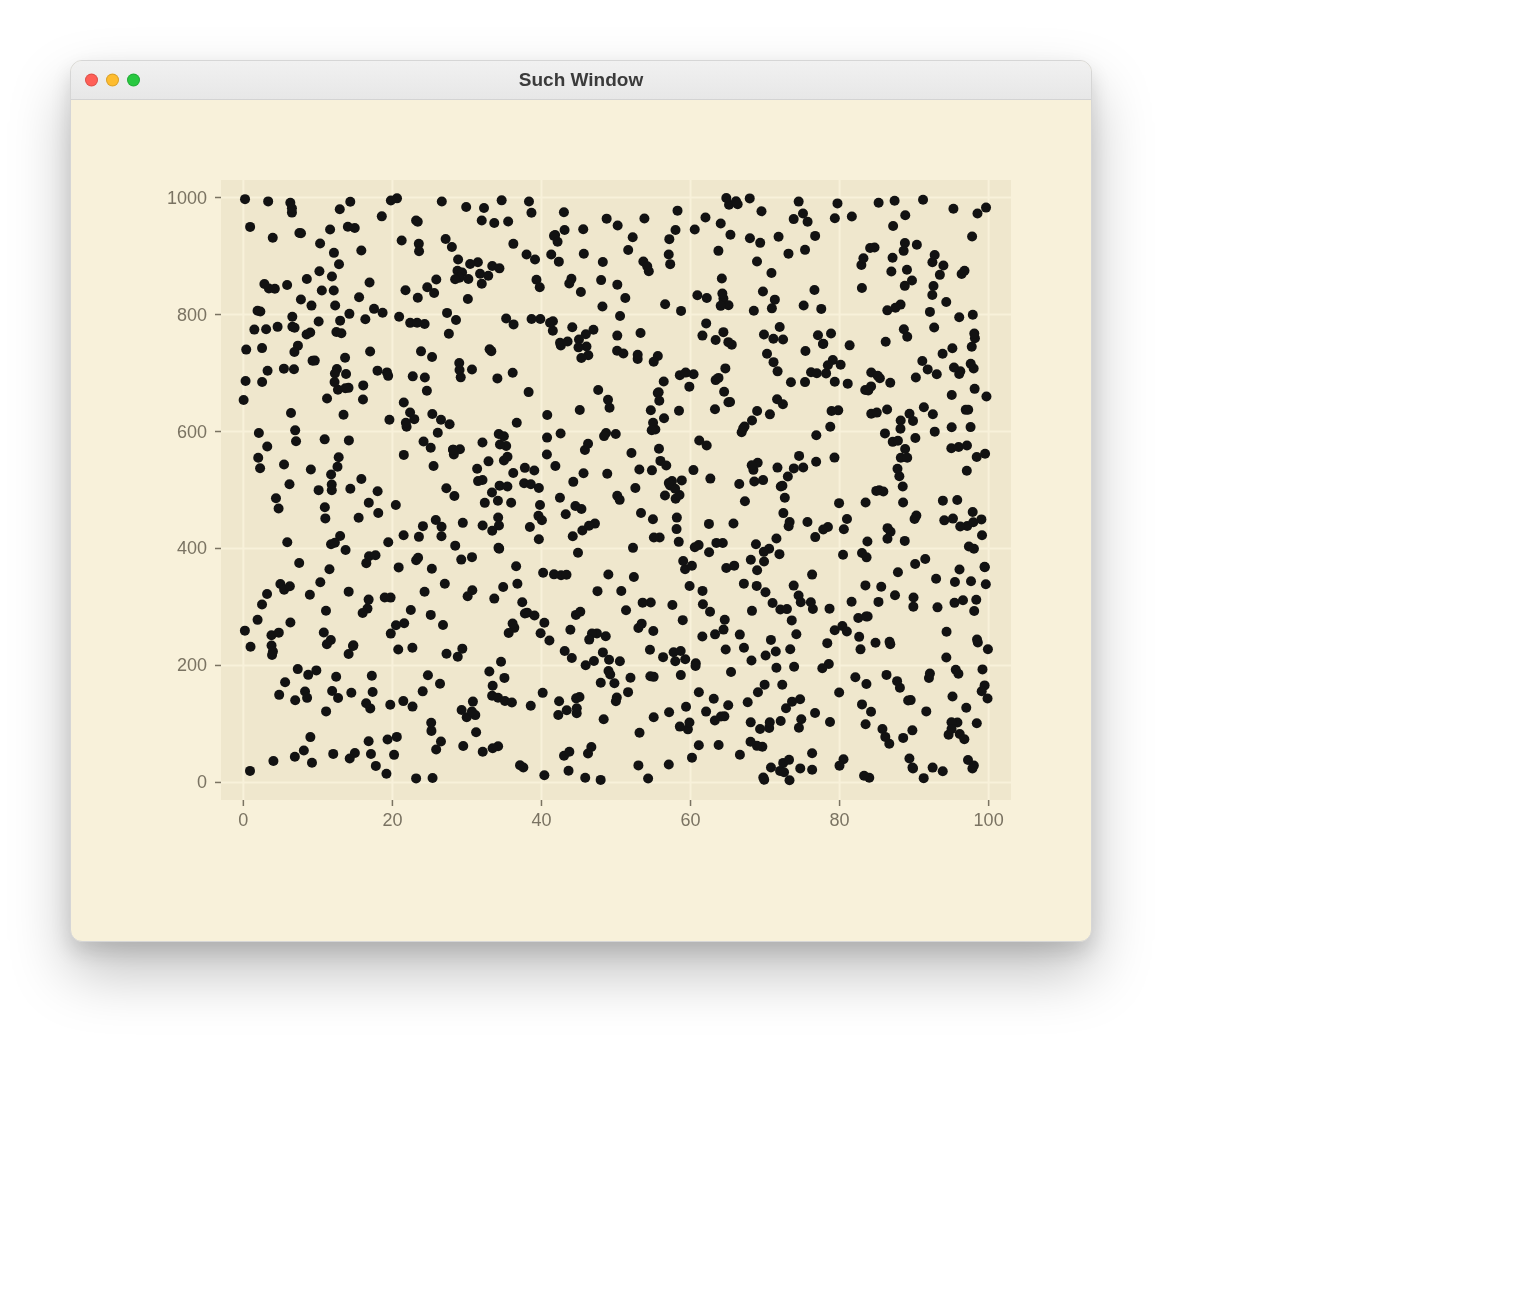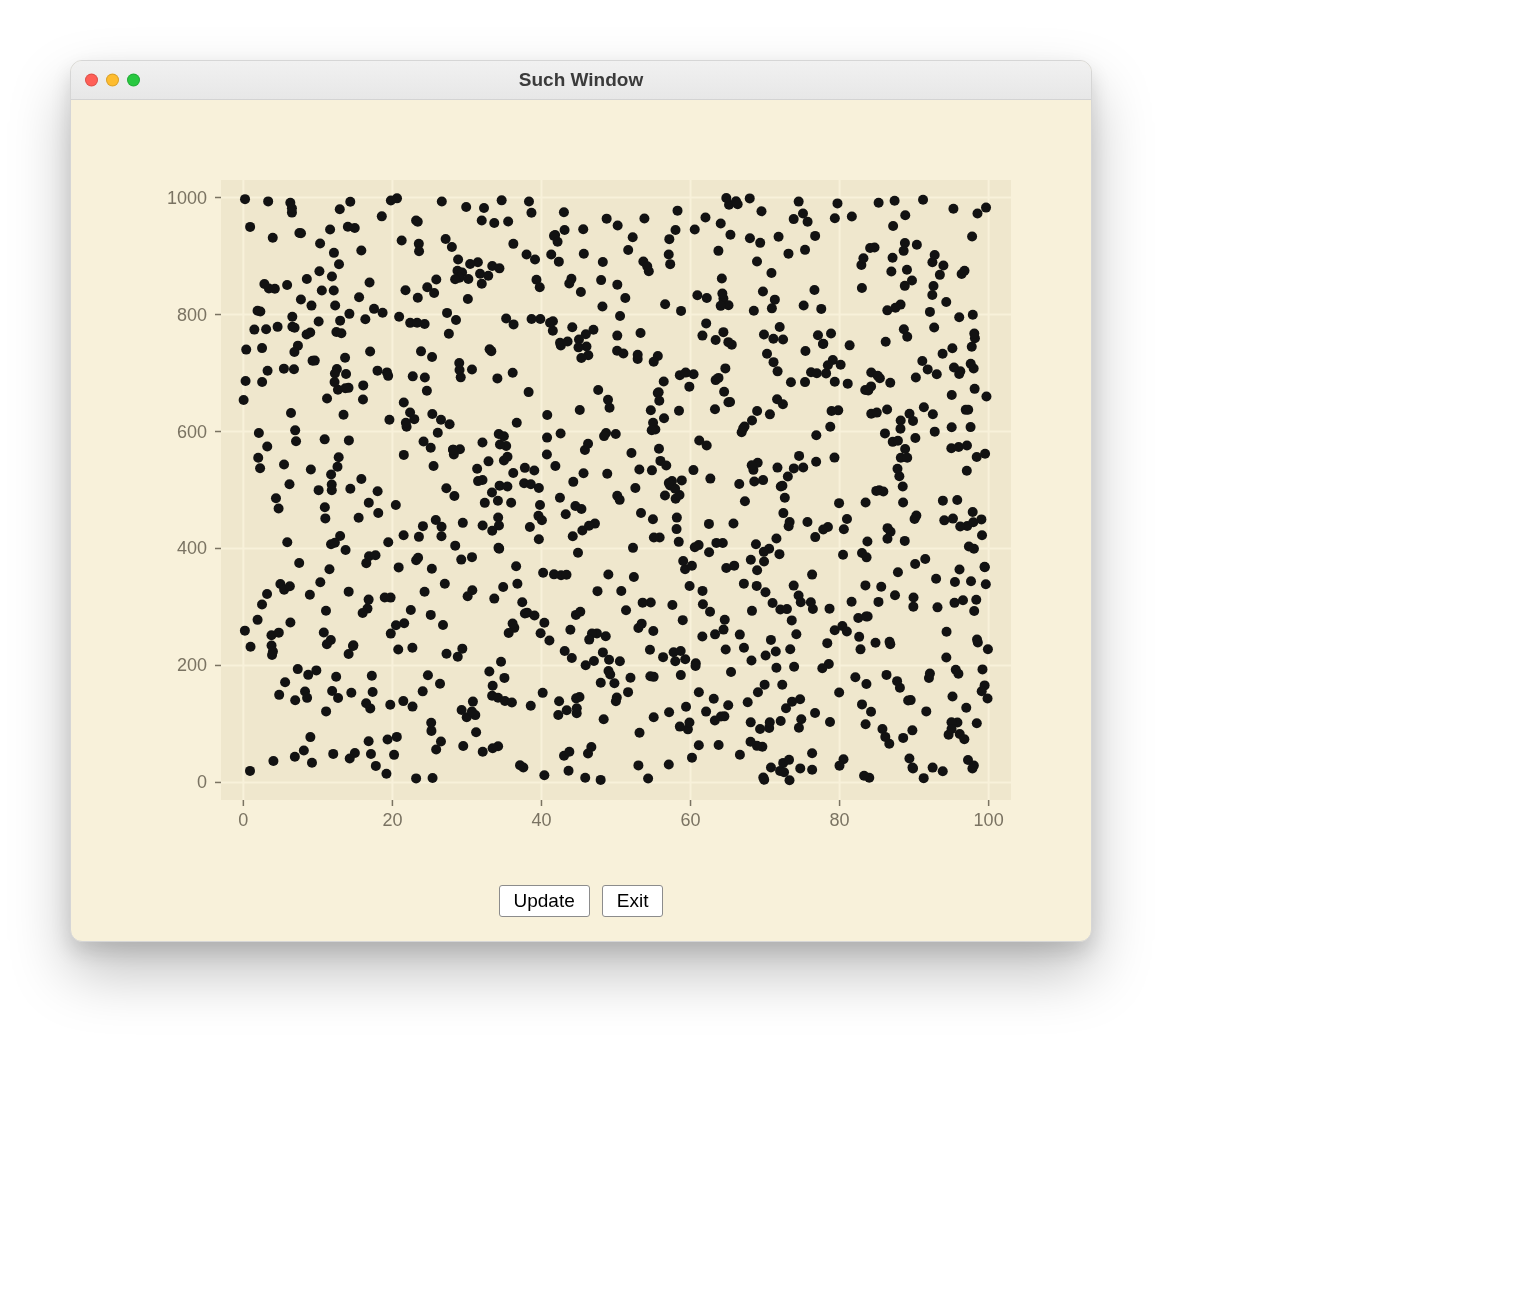--- a/index.html
+++ b/index.html
@@ -1140,18 +1140,14 @@
             <circle cx="696.8631508794421" cy="205.33042523658497" r="5" fill="#121212"></circle>
             <circle cx="494.29343992325846" cy="137.96787825430624" r="5" fill="#121212"></circle>
             <circle cx="785.346435115778" cy="355.61779104102897" r="5" fill="#121212"></circle>
             <circle cx="563.7495131766916" cy="69.44351403042674" r="5" fill="#121212"></circle>
             <circle cx="555.031549436708" cy="546.7783259009977" r="5" fill="#121212"></circle>
             <circle cx="709.6265749662306" cy="204.74792911934685" r="5" fill="#121212"></circle>
           </g>
         </svg>
     </div>
 
-    <div class="buttons">
-      <button class="btn">Update</button>
-      <button class="btn">Exit</button>
-    </div>
   </div>
 </div>
 
 </body></html>

